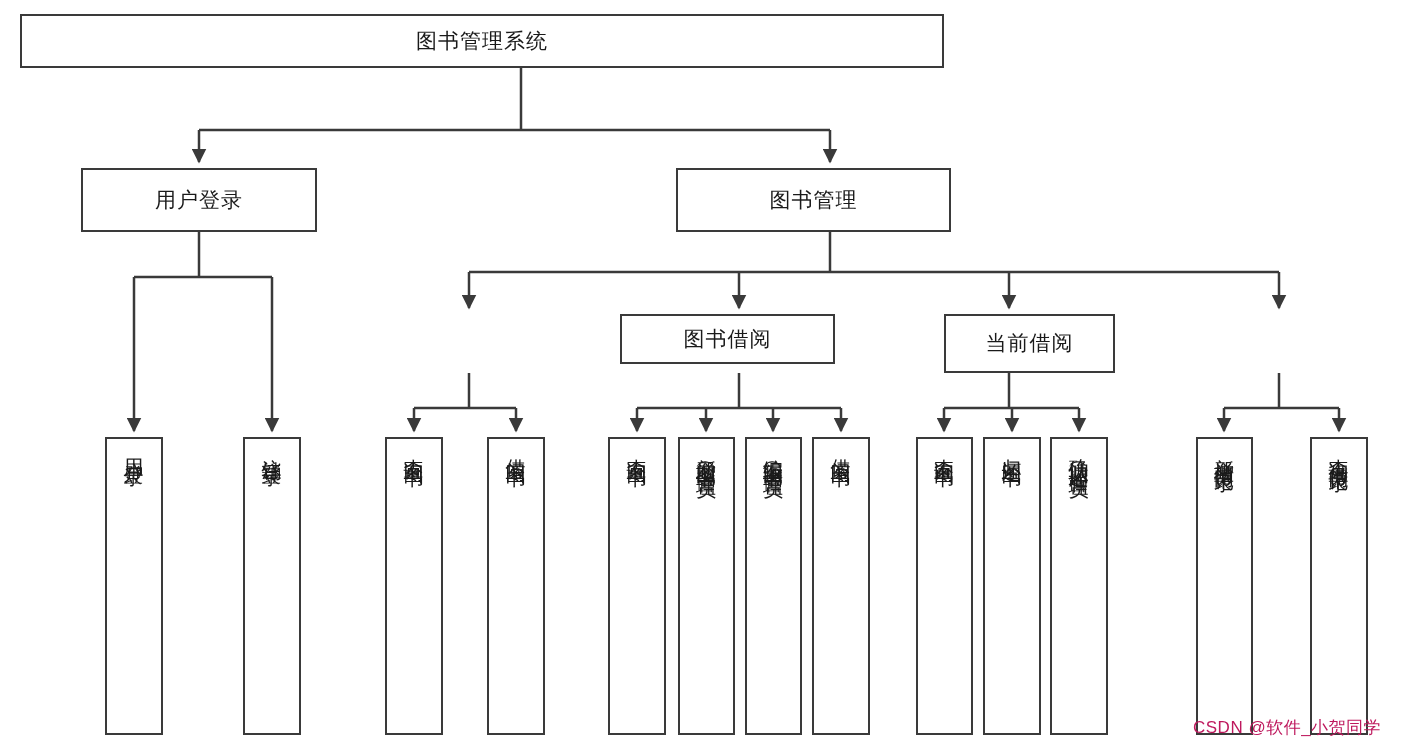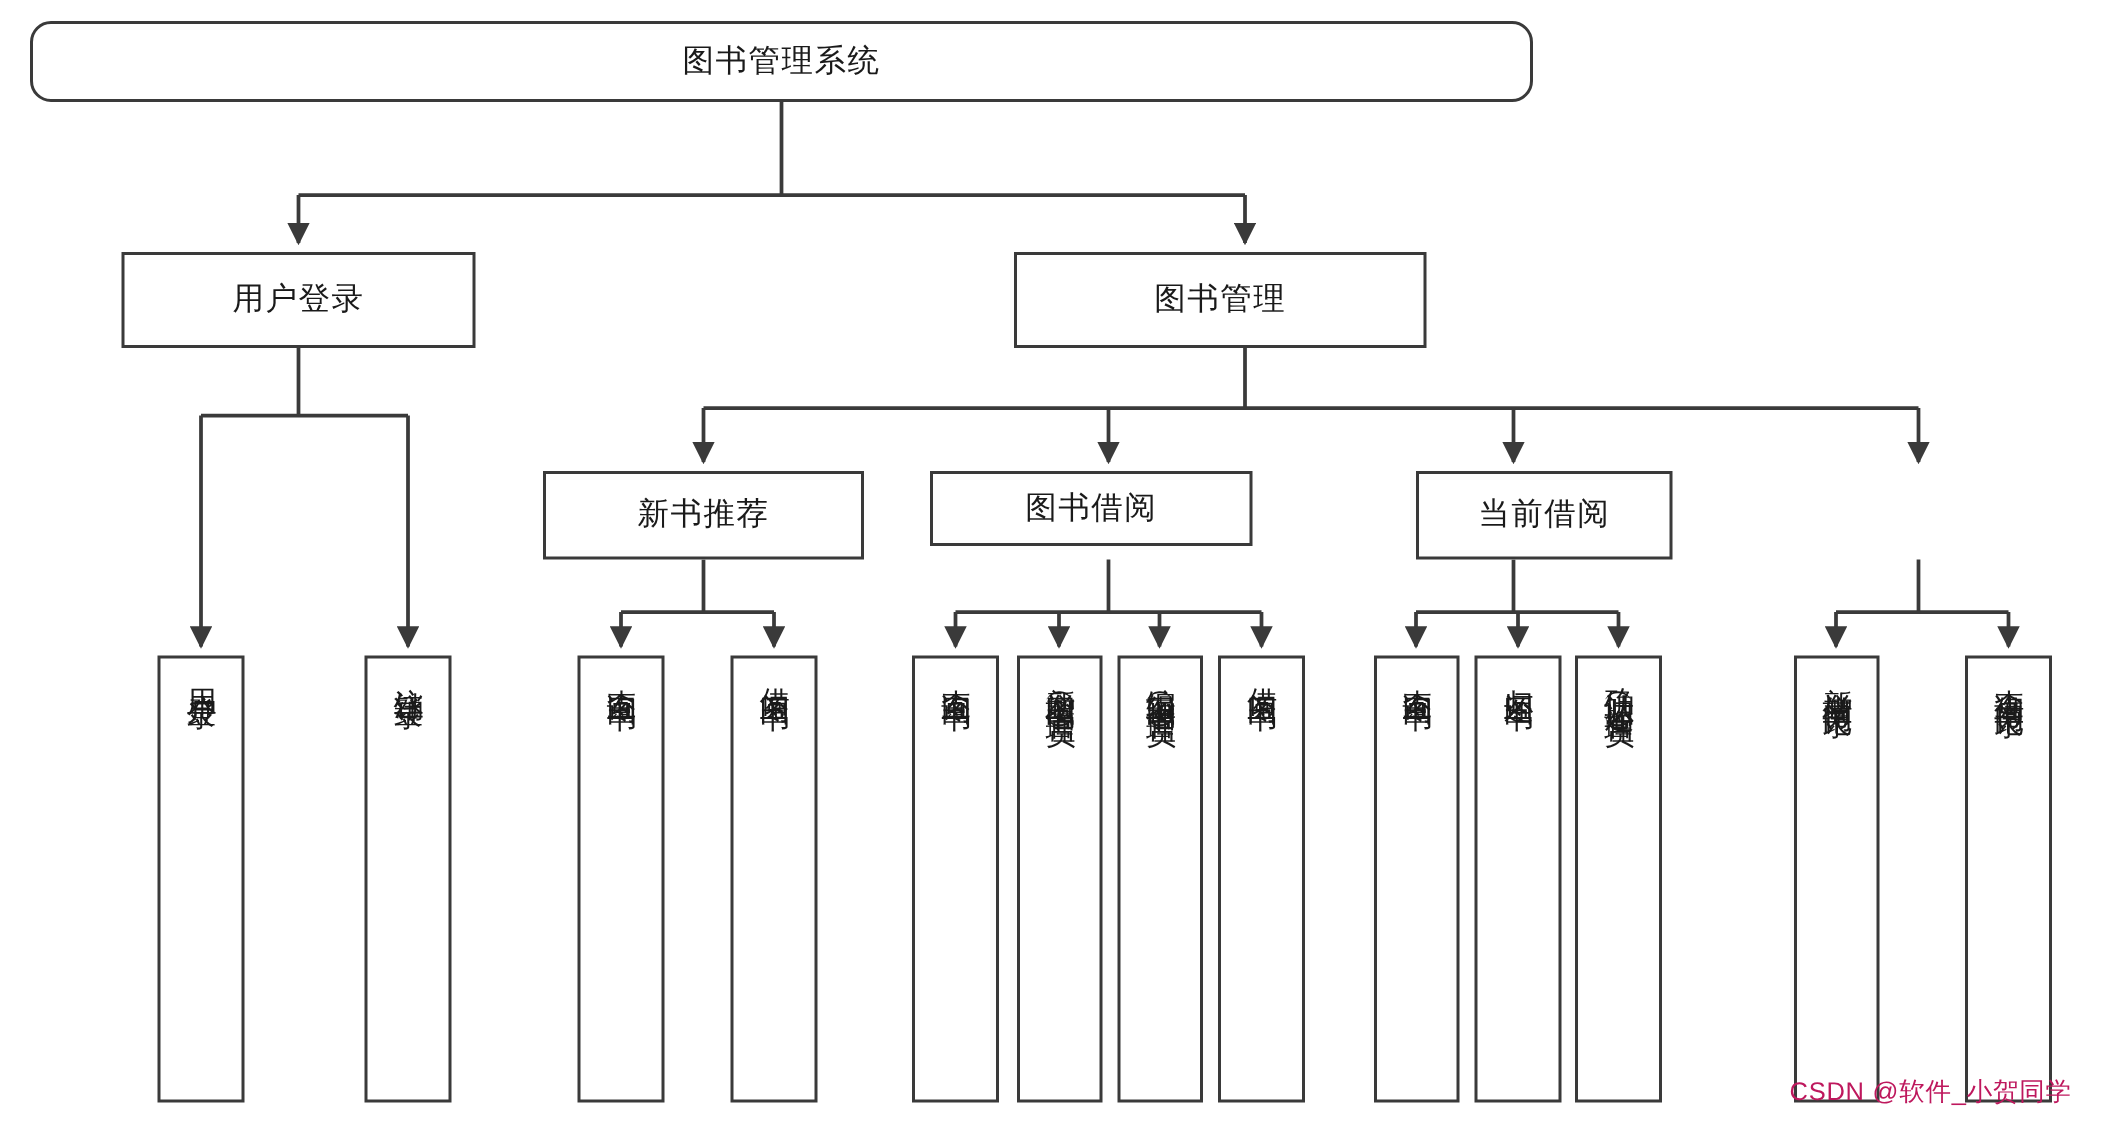--- a/index.html
+++ b/index.html
@@ -116,34 +116,31 @@
       <path d="M 1012 408 L 1012 431" marker-end="url(#arrow)"></path>
       <path d="M 1079 408 L 1079 431" marker-end="url(#arrow)"></path>
 
       <path d="M 1279 373 L 1279 408"></path>
       <path d="M 1224 408 L 1339 408"></path>
       <path d="M 1224 408 L 1224 431" marker-end="url(#arrow)"></path>
       <path d="M 1339 408 L 1339 431" marker-end="url(#arrow)"></path>
     </g>
   </svg>
 
-  <div class="node root" style="left: 20px; top: 14px; width: 1002px; height: 54px; border-radius: 14px;">
+  <div class="node root" style="left: 20px; top: 14px; width: 924px; height: 54px;">
     <span class="node-label">图书管理系统</span>
   </div>
 
   <div class="node lvl1" style="left: 81px; top: 168px; width: 236px; height: 64px;">
     <span class="node-label">用户登录</span>
   </div>
   <div class="node lvl1" style="left: 676px; top: 168px; width: 275px; height: 64px;">
     <span class="node-label">图书管理</span>
   </div>
 
-  <div class="node lvl2" style="left: 362px; top: 314px; width: 214px; height: 59px;">
-    <span class="node-label">新书推荐</span>
-  </div>
   <div class="node lvl2" style="left: 620px; top: 314px; width: 215px; height: 50px; text-align: center;">
     <span class="node-label">图书借阅</span>
   </div>
   <div class="node lvl2" style="left: 944px; top: 314px; width: 171px; height: 59px;">
     <span class="node-label">当前借阅</span>
   </div>
 
   <div class="node leaf" style="left: 105px; top: 437px; width: 58px; height: 298px;">
     <span class="node-label">用户登录</span>
   </div>

